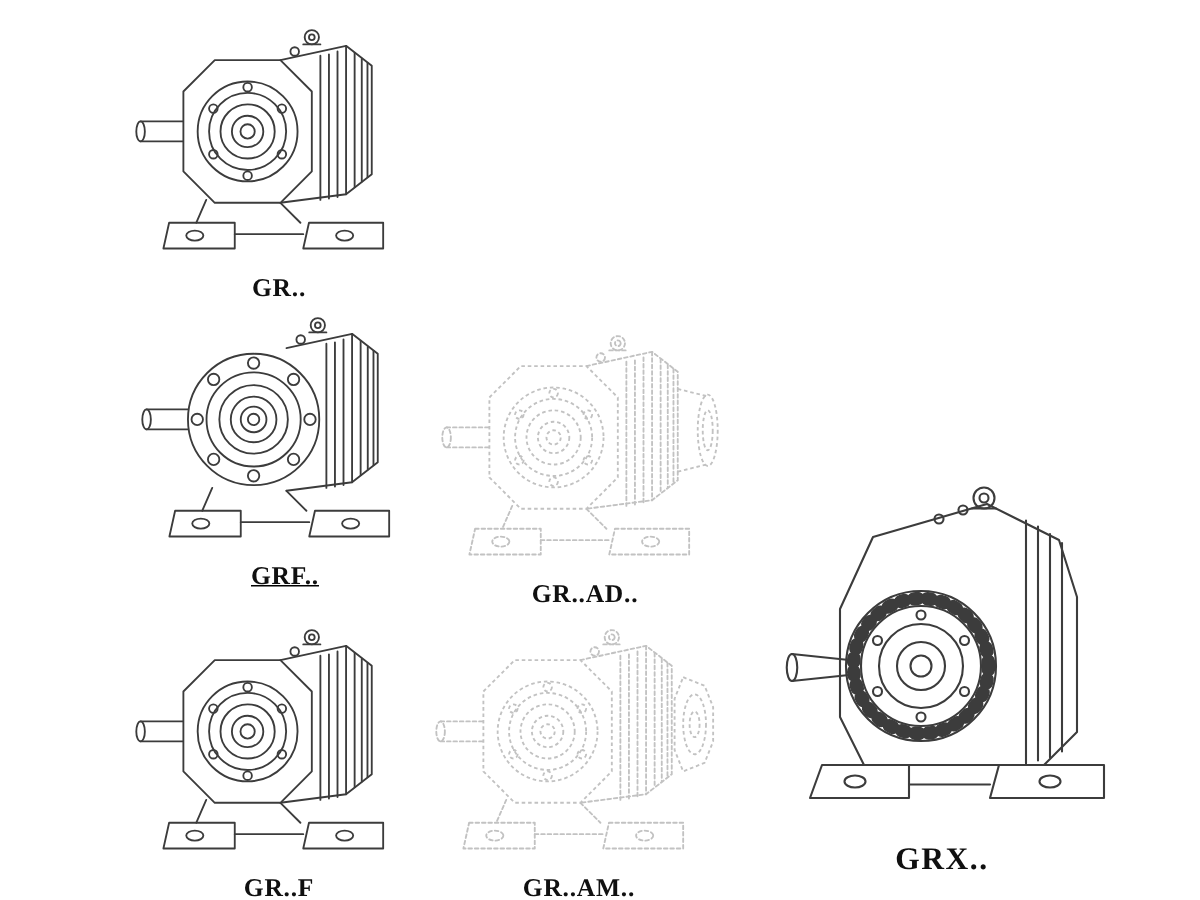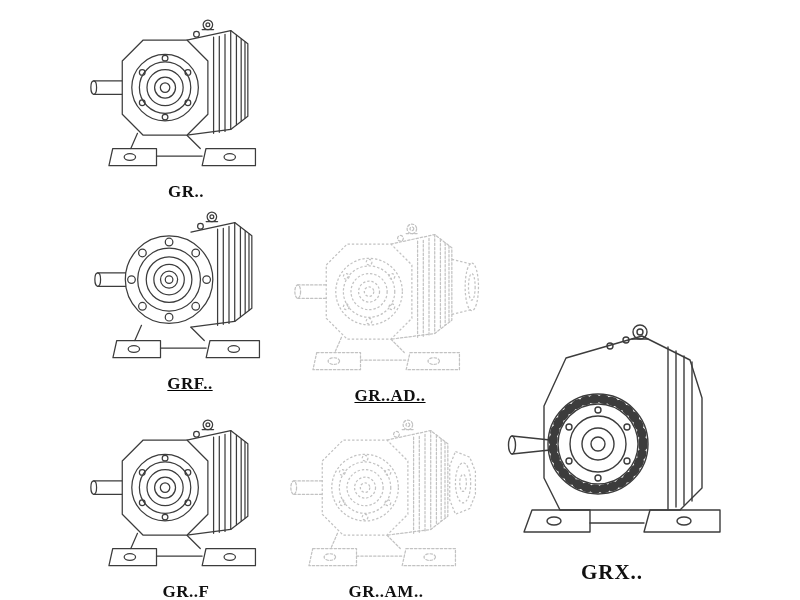--- a/index.html
+++ b/index.html
@@ -29,22 +29,22 @@
     text-align: center;
     white-space: nowrap;
   }
   .fig-label.big { font-size: 21px; letter-spacing: 1px; }
 
   
   #fig-gr    { left: 86px;  top: 2px;   width: 200px; }
   #fig-grz   { left: 286px; top: 2px;   width: 200px; }
   #fig-grxf  { left: 492px; top: 0px;   width: 222px; }
   #fig-grf   { left: 90px;  top: 194px; width: 200px; text-decoration: underline; }
-  #fig-gr-ad { left: 288px; top: 206px; width: 204px; text-decoration: underline; }
-  #fig-grx   { left: 490px; top: 294px; width: 244px; }
+  #fig-gr-ad { left: 288px; top: 206px; width: 204px; }
+  #fig-grx   { left: 506px; top: 294px; width: 244px; }
   #fig-gr-f  { left: 86px;  top: 402px; width: 200px; }
   #fig-gr-am { left: 284px; top: 402px; width: 204px; }
 </style>
 </head>
 <body>
 
 <svg width="0" height="0" style="position:absolute" aria-hidden="true">
   <defs>
 
     <g id="gb-core" fill="none" stroke="currentColor" stroke-width="1.3" stroke-linejoin="round" stroke-linecap="round">

